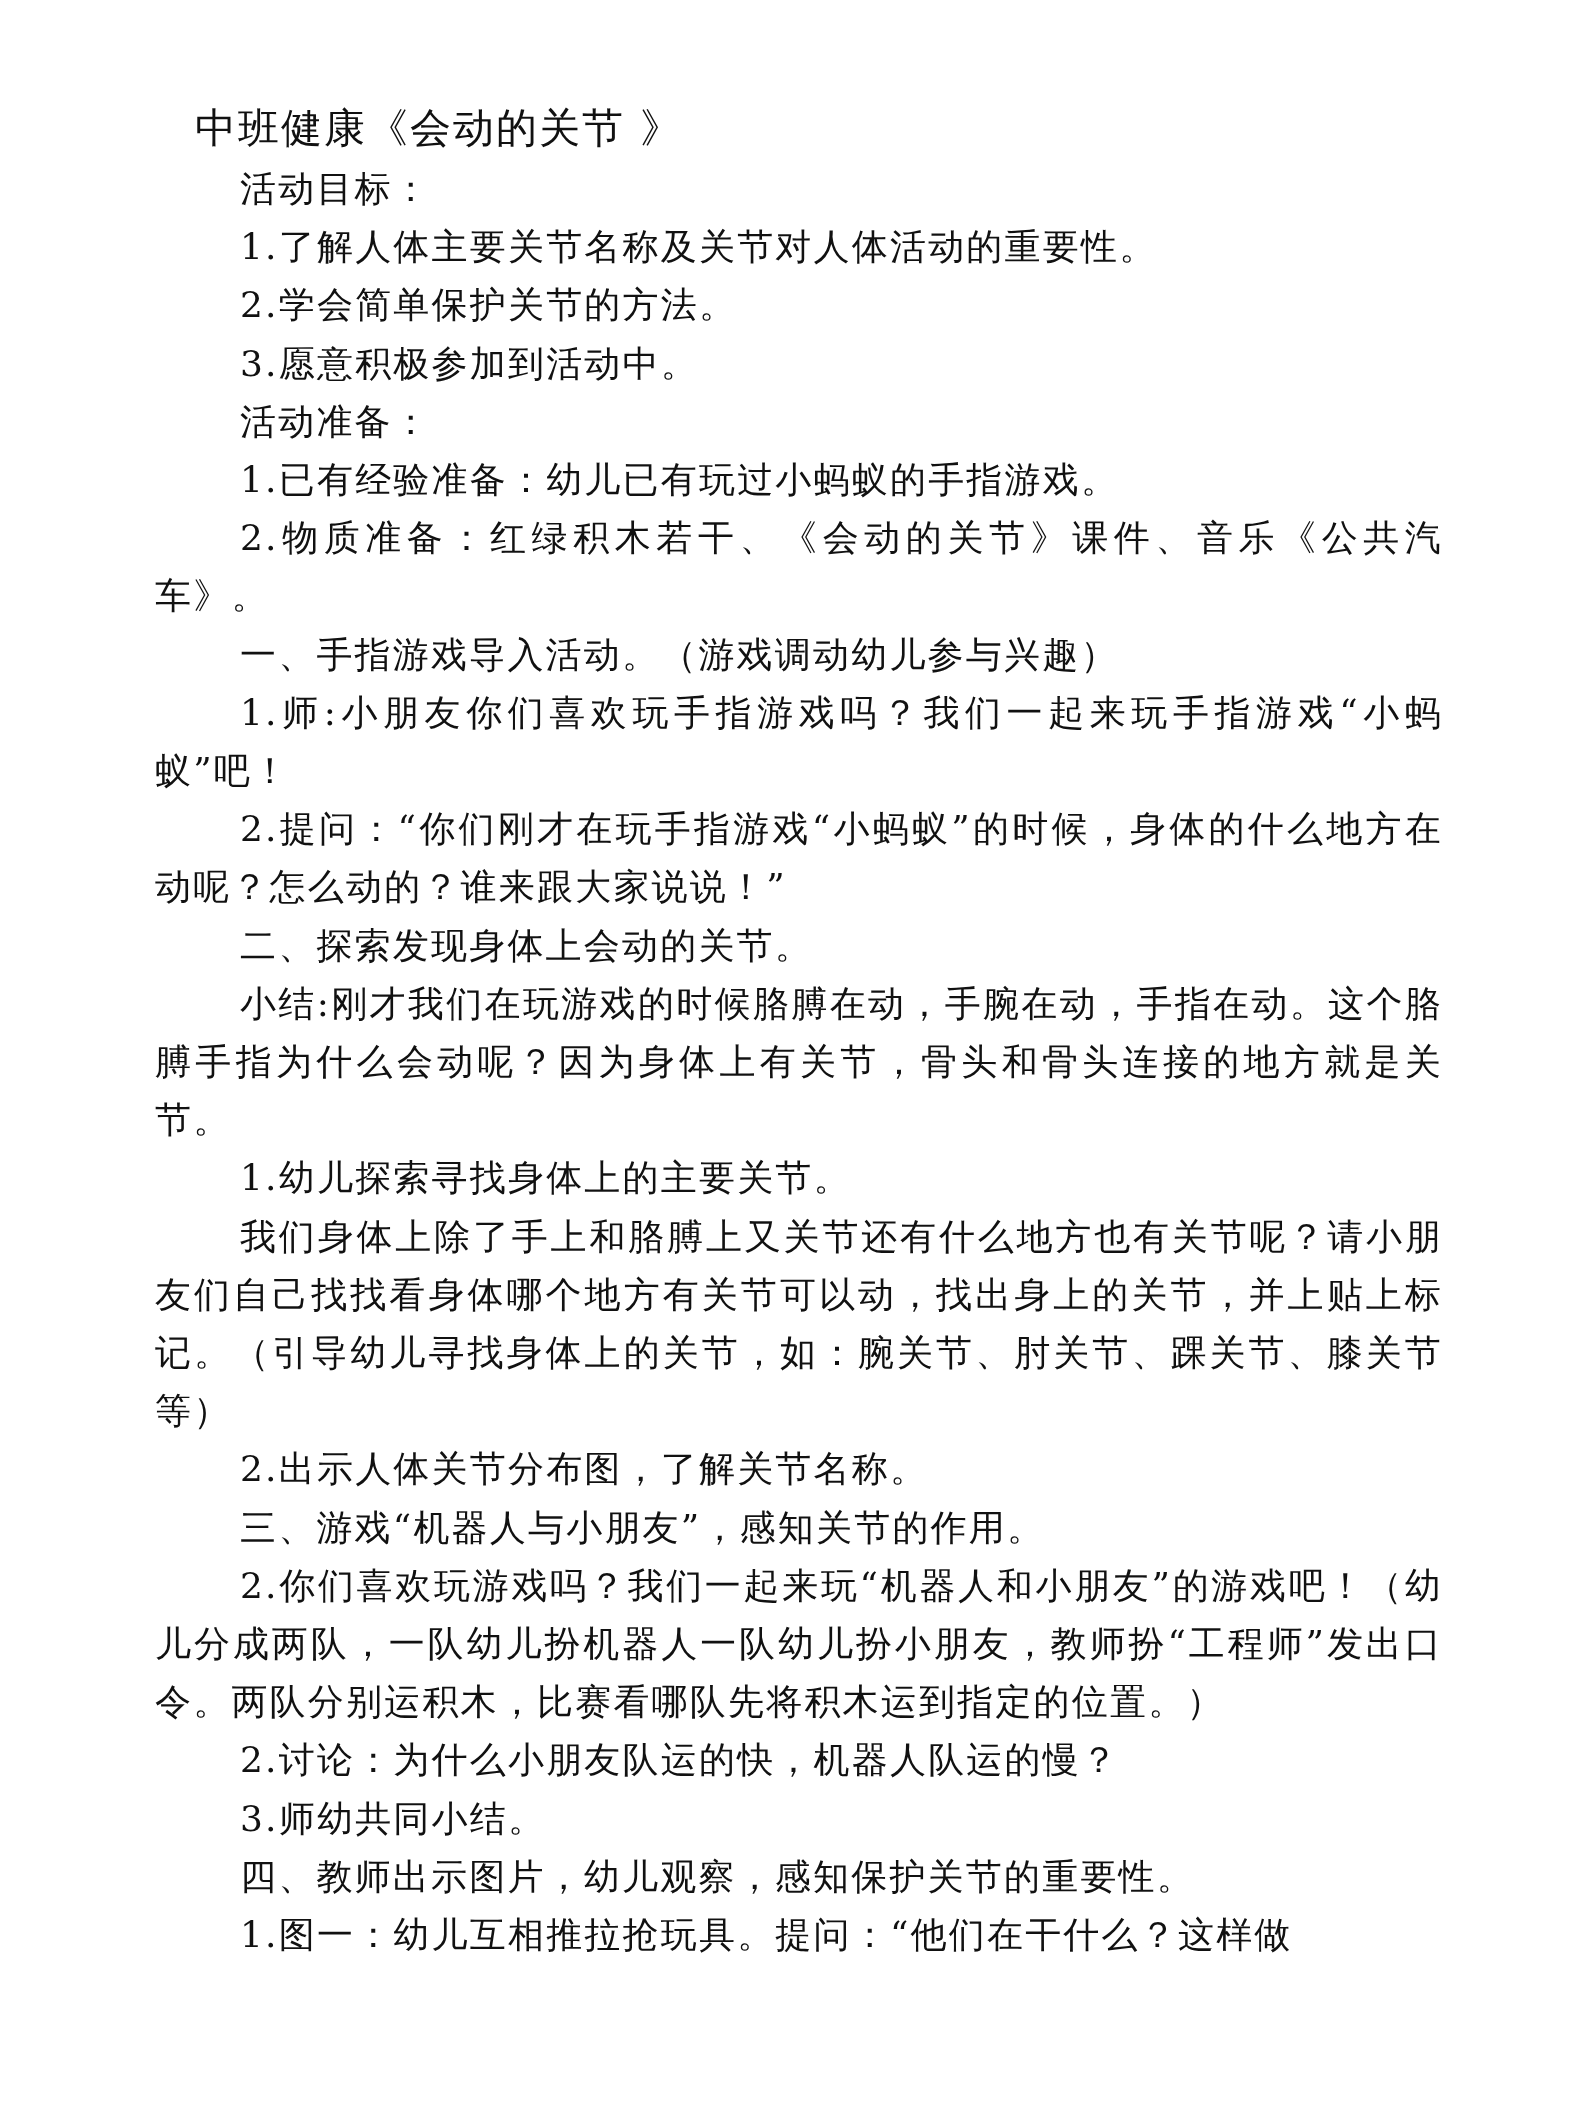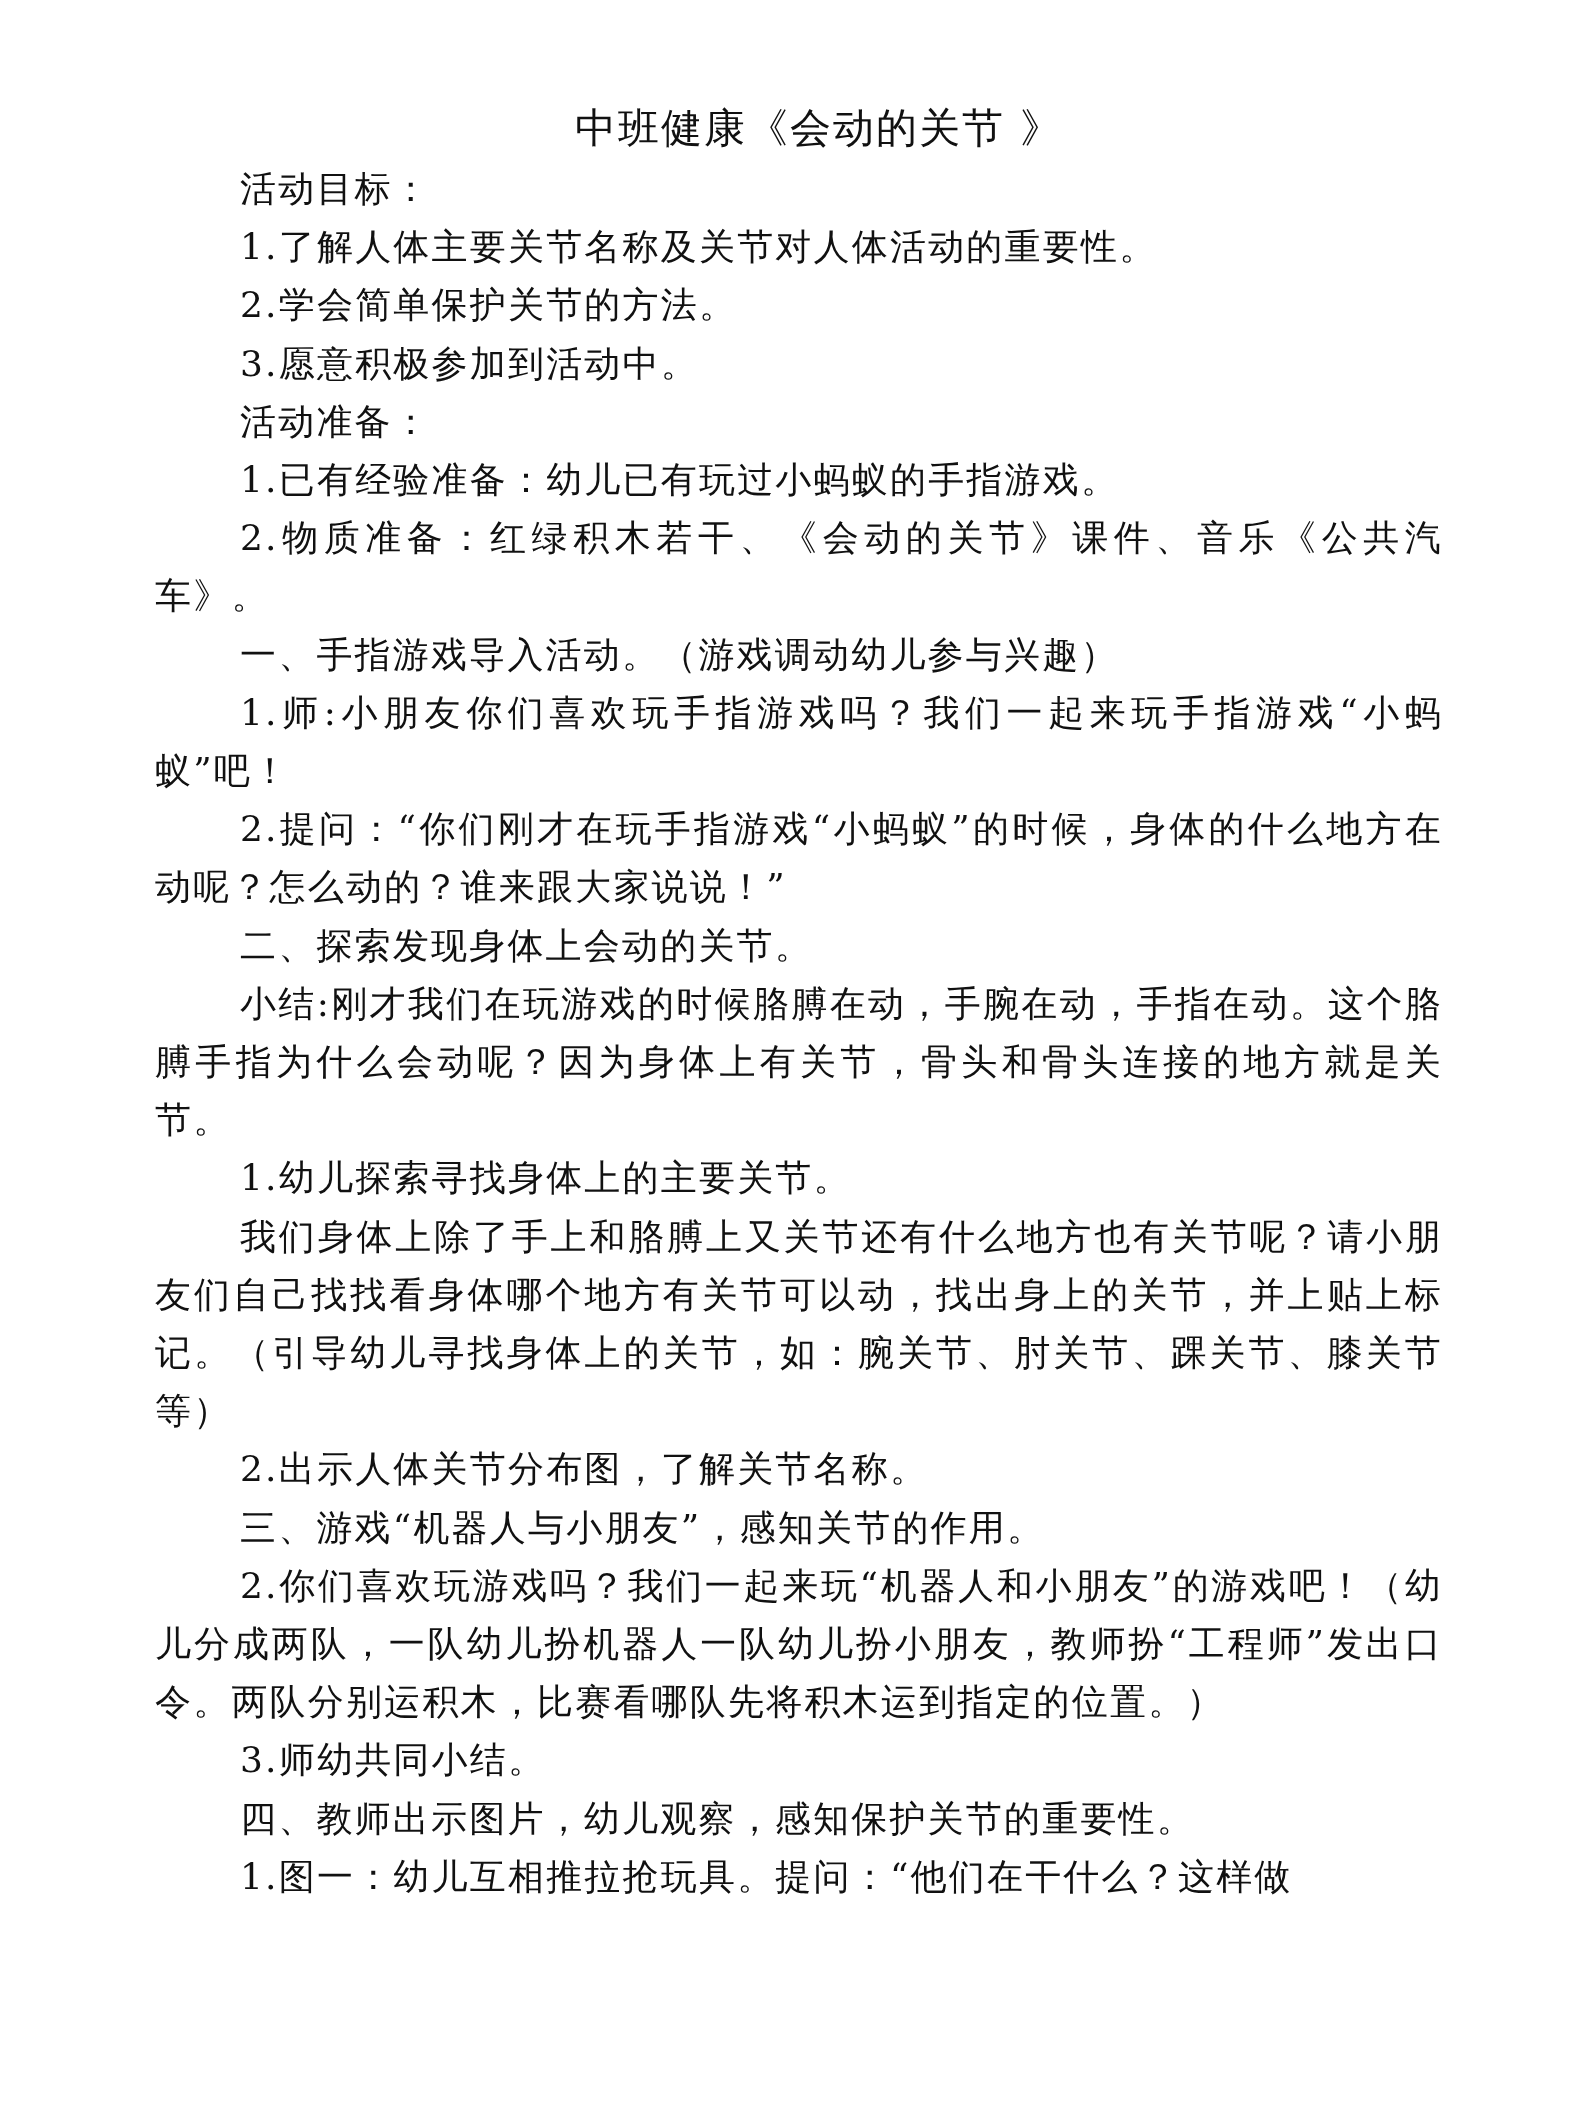--- a/index.html
+++ b/index.html
@@ -15,21 +15,21 @@
       font-family: "DejaVu Serif", "Liberation Serif", serif;
       color: #111111;
     }
     .page {
       position: absolute;
       left: 155px;
       top: 96px;
       width: 1288px;
     }
     .title {
-      text-align: center;
+      text-align: left;
       font-size: 41px;
       line-height: 64px;
       height: 64px;
       margin: 0 0 0 0;
       padding-left: 40px;
       letter-spacing: 2px;
       font-weight: normal;
     }
     .para {
       font-size: 36px;
@@ -57,16 +57,17 @@
   <p class="para">一、手指游戏导入活动。（游戏调动幼儿参与兴趣）</p>
   <p class="para">1.师:小朋友你们喜欢玩手指游戏吗？我们一起来玩手指游戏“小蚂蚁”吧！</p>
   <p class="para">2.提问：“你们刚才在玩手指游戏“小蚂蚁”的时候，身体的什么地方在动呢？怎么动的？谁来跟大家说说！”</p>
   <p class="para">二、探索发现身体上会动的关节。</p>
   <p class="para">小结:刚才我们在玩游戏的时候胳膊在动，手腕在动，手指在动。这个胳膊手指为什么会动呢？因为身体上有关节，骨头和骨头连接的地方就是关节。</p>
   <p class="para">1.幼儿探索寻找身体上的主要关节。</p>
   <p class="para">我们身体上除了手上和胳膊上又关节还有什么地方也有关节呢？请小朋友们自己找找看身体哪个地方有关节可以动，找出身上的关节，并上贴上标记。（引导幼儿寻找身体上的关节，如：腕关节、肘关节、踝关节、膝关节等）</p>
   <p class="para">2.出示人体关节分布图，了解关节名称。</p>
   <p class="para">三、游戏“机器人与小朋友”，感知关节的作用。</p>
   <p class="para">2.你们喜欢玩游戏吗？我们一起来玩“机器人和小朋友”的游戏吧！（幼儿分成两队，一队幼儿扮机器人一队幼儿扮小朋友，教师扮“工程师”发出口令。两队分别运积木，比赛看哪队先将积木运到指定的位置。）</p>
+  <p class="para">2.讨论：为什么小朋友队运的快，机器人队运的慢？</p>
   <p class="para">3.师幼共同小结。</p>
   <p class="para">四、教师出示图片，幼儿观察，感知保护关节的重要性。</p>
   <p class="para">1.图一：幼儿互相推拉抢玩具。提问：“他们在干什么？这样做</p>
 </div>
 
 </body></html>

